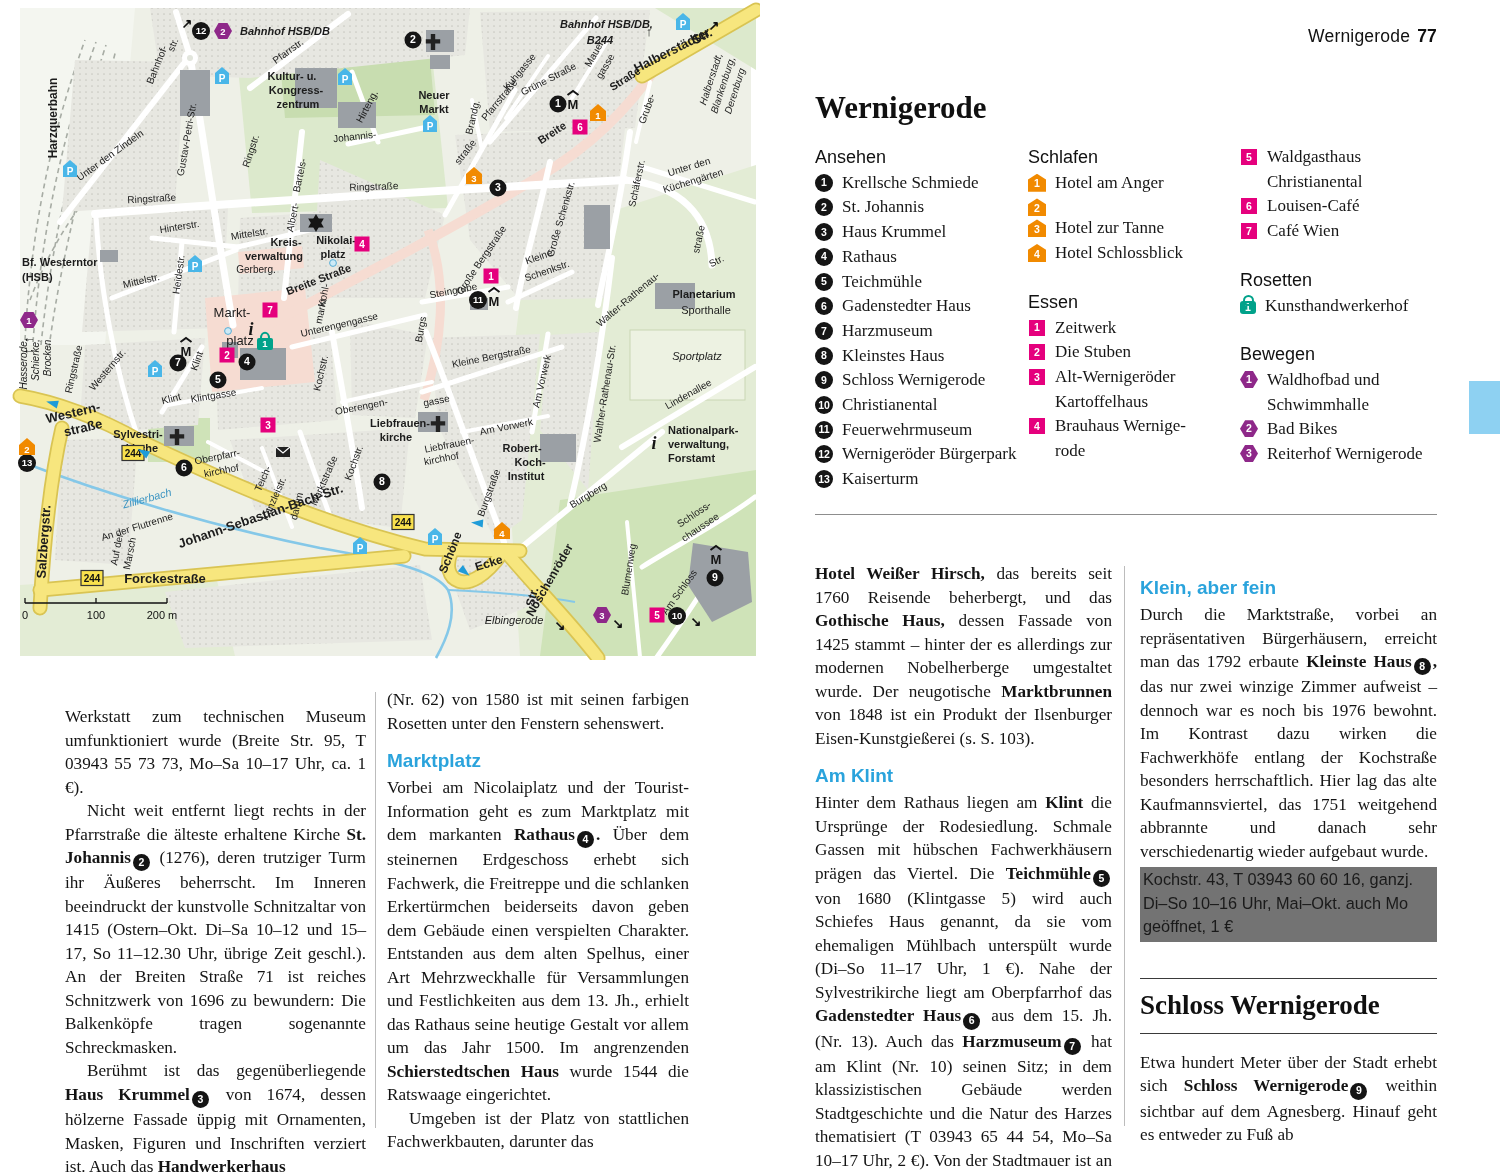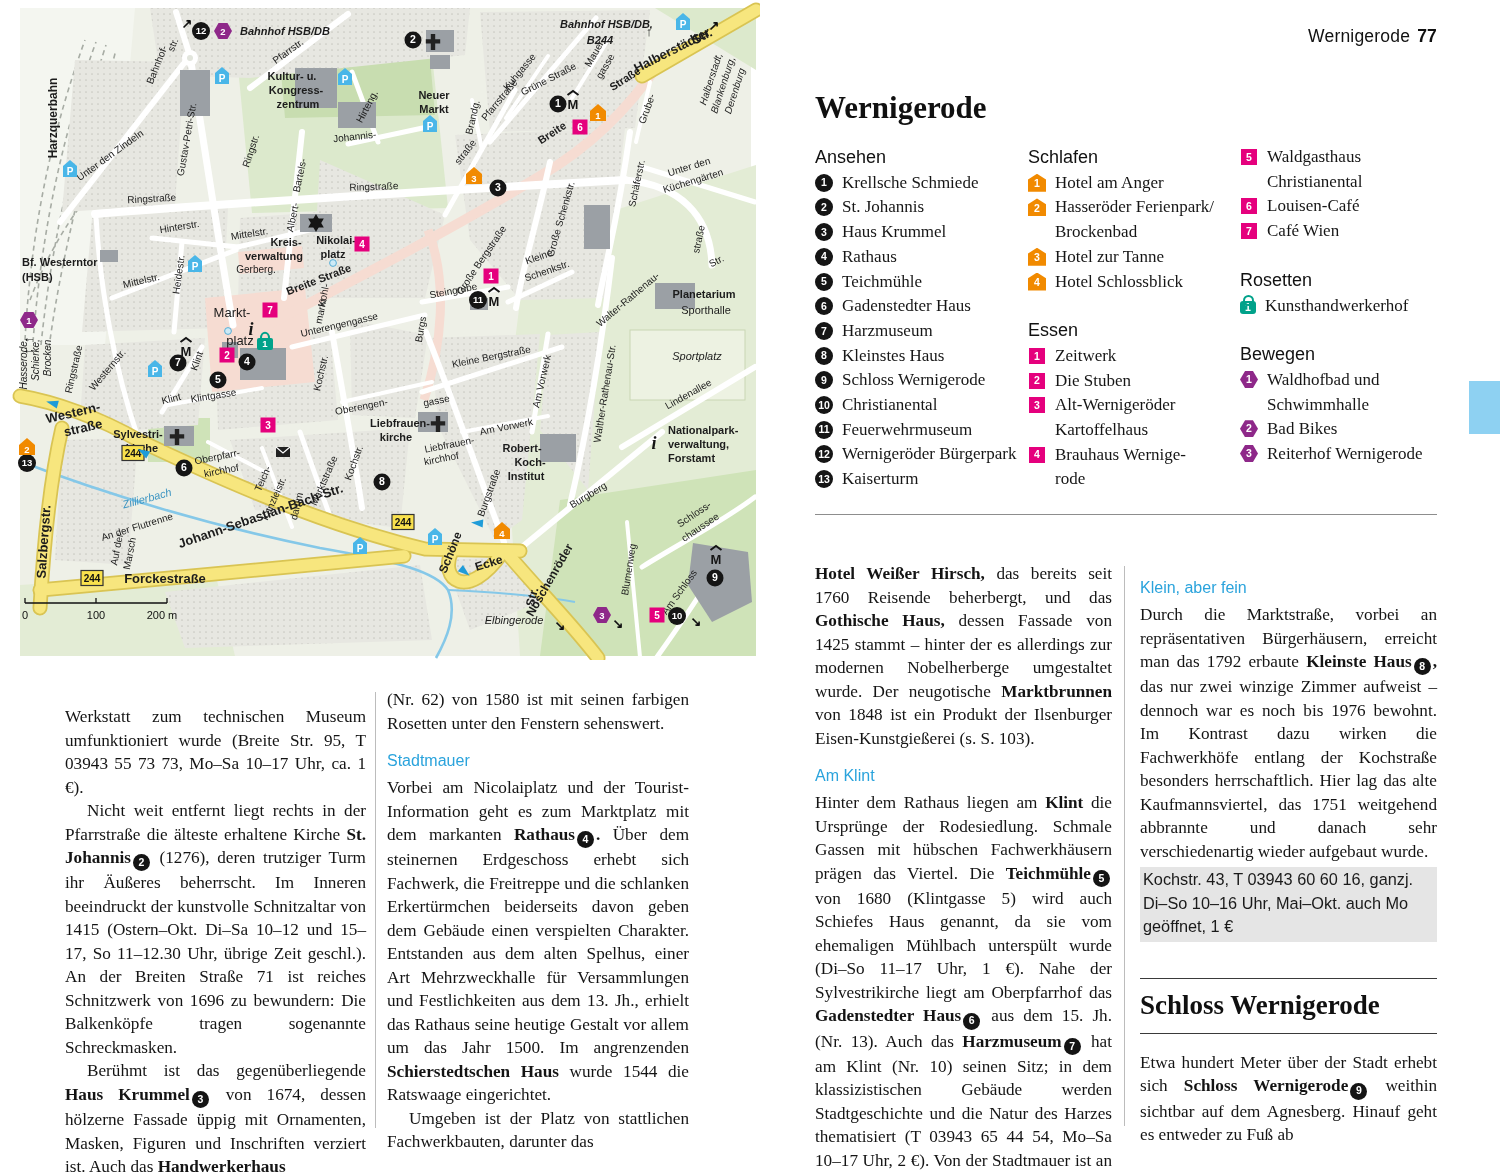--- a/index.html
+++ b/index.html
@@ -33,26 +33,26 @@
   
   .hrule{position:absolute;height:1px;background:#8d8d8d;}
   .vrule{position:absolute;width:1px;background:#bcbcbc;}
   .tab{position:absolute;left:1469px;top:381px;width:31px;height:53px;background:#8ed1f2;}
 
   
   .article{position:absolute;font-family:"Liberation Serif",serif;font-size:17.2px;
            line-height:23.5px;text-align:justify;color:#141414;}
   .article p{margin:0;}
   .article p.ind{text-indent:22px;}
-  .bluehead{font-family:"Liberation Sans",sans-serif;font-weight:normal;color:#2aa3dc;
-            font-size:16px;line-height:23px;margin:14px 0 4px;text-align:left;}
+  .bluehead{font-family:"Liberation Sans",sans-serif;font-weight:bold;color:#2aa3dc;
+            font-size:19px;line-height:23px;margin:14px 0 4px;text-align:left;}
   .badge{display:inline-flex;align-items:center;justify-content:center;width:17px;height:17px;
          border-radius:50%;background:#141414;color:#fff;font-family:"Liberation Sans",sans-serif;
          font-size:10.5px;font-weight:bold;vertical-align:-3px;margin:0 2px;text-indent:0;}
-  .infobox{background:#e5e5e5;font-family:"Liberation Sans",sans-serif;font-size:16.3px;
+  .infobox{background:#737373;font-family:"Liberation Sans",sans-serif;font-size:16.3px;
            line-height:23.5px;padding:1px 4px 3px 3px;margin-top:4px;text-align:left;color:#1a1a1a;}
   .secthead{font-family:"Liberation Serif",serif;font-weight:bold;font-size:27px;line-height:30px;
             border-top:1.5px solid #3a3a3a;border-bottom:1.5px solid #3a3a3a;
             padding:11px 0 13px;margin:36px 0 17px;text-align:left;color:#101010;}
 </style>
 </head>
 <body>
 
 <svg id="citymap" style="position:absolute;left:0;top:0;" width="760" height="660" viewBox="0 0 760 660">
   <defs>
@@ -514,21 +514,20 @@
       </div>
     </div>
     <div class="legend-col" style="left: 1028px; top: 145px; width: 210px;">
       <div class="leg-h">Schlafen</div>
       <div class="leg-item">
         <span class="leg-mk mk-hotel">1</span>
         <span>Hotel am Anger</span>
       </div>
       <div class="leg-item">
         <span class="leg-mk mk-hotel">2</span>
-        <span>Hasseröder Ferienpark/<br>Brockenbad</span>
       </div>
       <div class="leg-item">
         <span class="leg-mk mk-hotel">3</span>
         <span>Hotel zur Tanne</span>
       </div>
       <div class="leg-item">
         <span class="leg-mk mk-hotel">4</span>
         <span>Hotel Schlossblick</span>
       </div>
       <div class="leg-gap"></div>
@@ -590,21 +589,21 @@
 <div class="tab"></div>
 
 <div class="article" style="left:65px;top:688px;width:301px;margin-top:17px;">
     <p>Werkstatt zum technischen Museum umfunktioniert wurde (Breite Str. 95, T 03943 55 73 73, Mo–Sa 10–17 Uhr, ca. 1 €).</p>
     <p class="ind">Nicht weit entfernt liegt rechts in der Pfarrstraße die älteste erhaltene Kirche <b>St. Johannis</b><span class="badge">2</span> (1276), deren trutziger Turm ihr Äußeres beherrscht. Im Inneren beeindruckt der kunstvolle Schnitzaltar von 1415 (Ostern–Okt. Di–Sa 10–12 und 15–17, So 11–12.30 Uhr, übrige Zeit geschl.). An der Breiten Straße 71 ist reiches Schnitzwerk von 1696 zu bewundern: Die Balkenköpfe tragen sogenannte Schreckmasken.</p>
     <p class="ind">Berühmt ist das gegenüberliegende <b>Haus Krummel</b><span class="badge">3</span> von 1674, dessen hölzerne Fassade üppig mit Ornamenten, Masken, Figuren und Inschriften verziert ist. Auch das <b>Handwerkerhaus</b></p>
   </div>
 <div class="vrule" style="left:375px;top:692px;height:436px;"></div>
 <div class="article" style="left:387px;top:688px;width:302px;">
     <p>(Nr. 62) von 1580 ist mit seinen farbigen Rosetten unter den Fenstern sehenswert.</p>
-    <div class="bluehead">Stadtmauer</div>
+    <div class="bluehead">Marktplatz</div>
     <p>Vorbei am Nicolaiplatz und der Tourist-Information geht es zum Marktplatz mit dem markanten <b>Rathaus</b><span class="badge">4</span><b>.</b> Über dem steinernen Erdgeschoss erhebt sich Fachwerk, die Freitreppe und die schlanken Erkertürmchen beiderseits davon geben dem Gebäude einen verspielten Charakter. Entstanden aus dem alten Spelhus, einer Art Mehrzweckhalle für Versammlungen und Festlichkeiten aus dem 13. Jh., erhielt das Rathaus seine heutige Gestalt vor allem um das Jahr 1500. Im angrenzenden <b>Schierstedtschen Haus</b> wurde 1544 die Ratswaage eingerichtet.</p>
     <p class="ind">Umgeben ist der Platz von stattlichen Fachwerkbauten, darunter das</p>
   </div>
 
 <div class="article" style="left:815px;top:562px;width:297px;">
     <p><b>Hotel Weißer Hirsch,</b> das bereits seit 1760 Reisende beherbergt, und das <b>Gothische Haus,</b> dessen Fassade von 1425 stammt – hinter der es allerdings zur modernen Nobelherberge umgestaltet wurde. Der neugotische <b>Marktbrunnen</b> von 1848 ist ein Produkt der Ilsenburger Eisen-Kunstgießerei (s. S. 103).</p>
     <div class="bluehead">Am Klint</div>
     <p>Hinter dem Rathaus liegen am <b>Klint</b> die Ursprünge der Rodesiedlung. Schmale Gassen mit hübschen Fachwerkhäusern prägen das Viertel. Die <b>Teichmühle</b><span class="badge">5</span> von 1680 (Klintgasse 5) wird auch Schiefes Haus genannt, da sie vom ehemaligen Mühlbach unterspült wurde (Di–So 11–17 Uhr, 1 €). Nahe der Sylvestrikirche liegt am Oberpfarrhof das <b>Gadenstedter Haus</b><span class="badge">6</span> aus dem 15. Jh. (Nr. 13). Auch das <b>Harzmuseum</b><span class="badge">7</span> hat am Klint (Nr. 10) seinen Sitz; in dem klassizistischen Gebäude werden Stadtgeschichte und die Natur des Harzes thematisiert (T 03943 65 44 54, Mo–Sa 10–17 Uhr, 2 €). Von der Stadtmauer ist an der Ecke Western-</p>
   </div>
 <div class="vrule" style="left:1124px;top:566px;height:560px;"></div>

